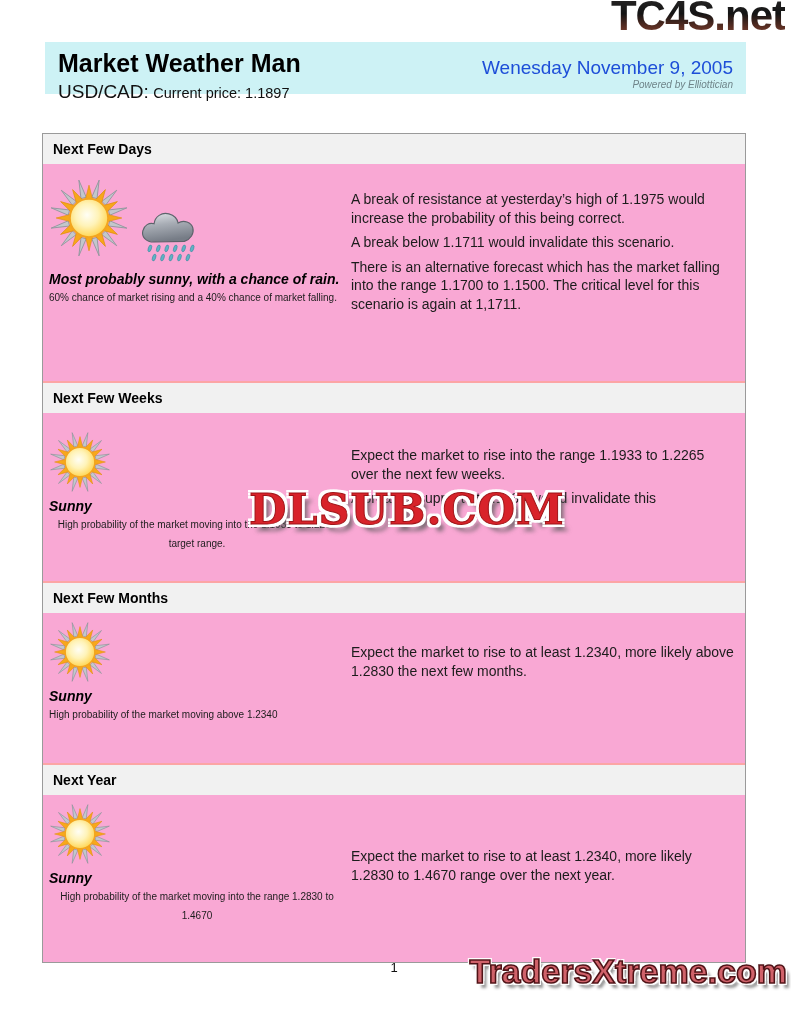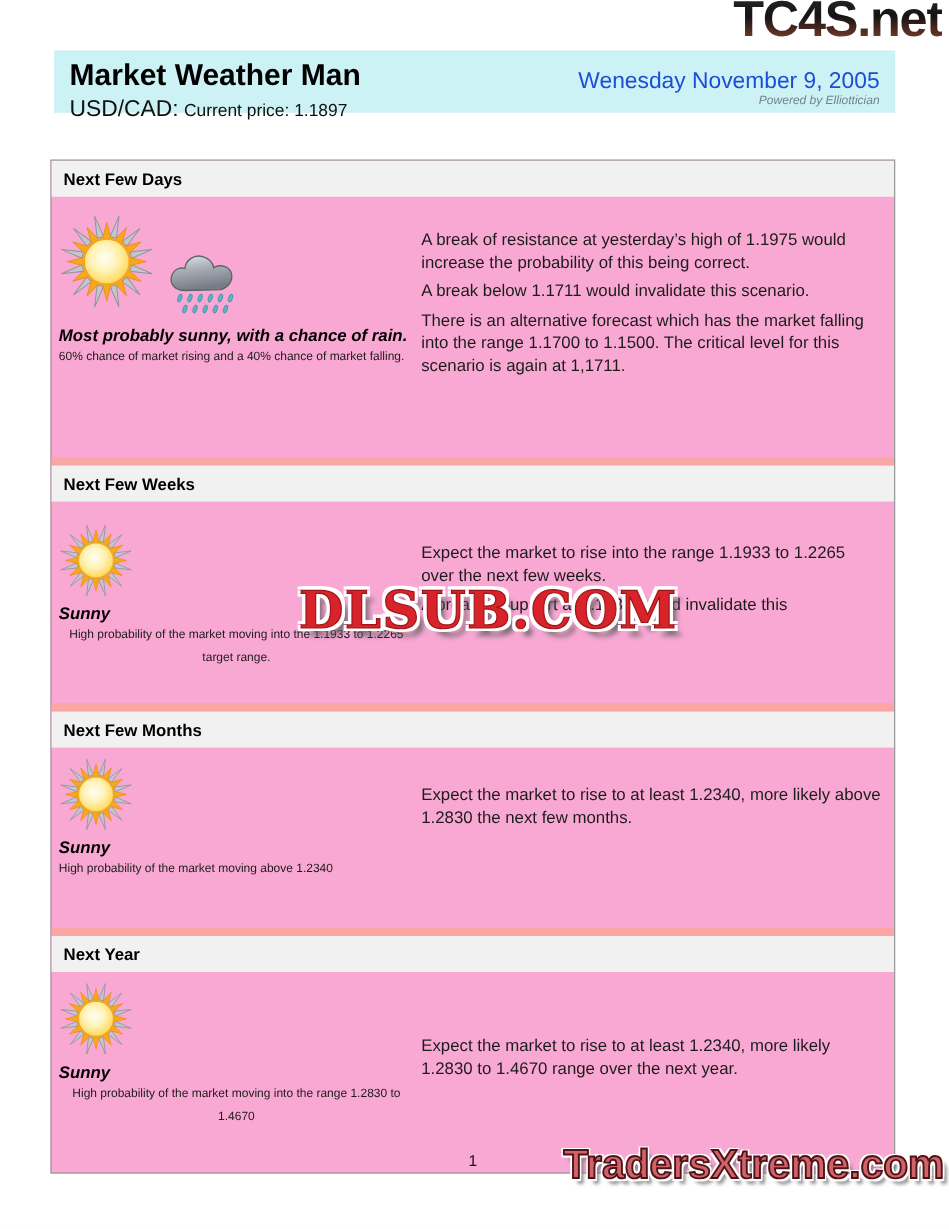--- a/index.html
+++ b/index.html
@@ -26,21 +26,21 @@
   .hl-pair{font-size:19px;color:#111;}
   .hl-price{font-size:14.5px;color:#111;}
   .hr{ text-align:right;}
   .hr-date{font-size:19px;color:#1d4ed8;margin-top:8px;}
   .hr-powered{font-size:10px;font-style:italic;color:#6f8489;}
   
   .forecast-table{
     position:absolute;left:42px;top:133px;width:704px;
     border:1px solid #9a9a9a;box-sizing:border-box;background:#f9a8d4;
   }
-  .section + .section{border-top:7px solid #fca5a5;}
+  .section + .section{border-top:2px solid #fca5a5;}
   .section-header{
     height:30px;background:#f1f1f1;box-sizing:border-box;
     font-size:14px;font-weight:bold;color:#000;
     display:flex;align-items:center;padding-left:10px;
   }
   .section-body{display:flex;box-sizing:border-box;}
   .body-days{min-height:217px;}
   .body-weeks{min-height:168px;}
   .body-months{min-height:150px;}
   .body-year{min-height:167px;}

